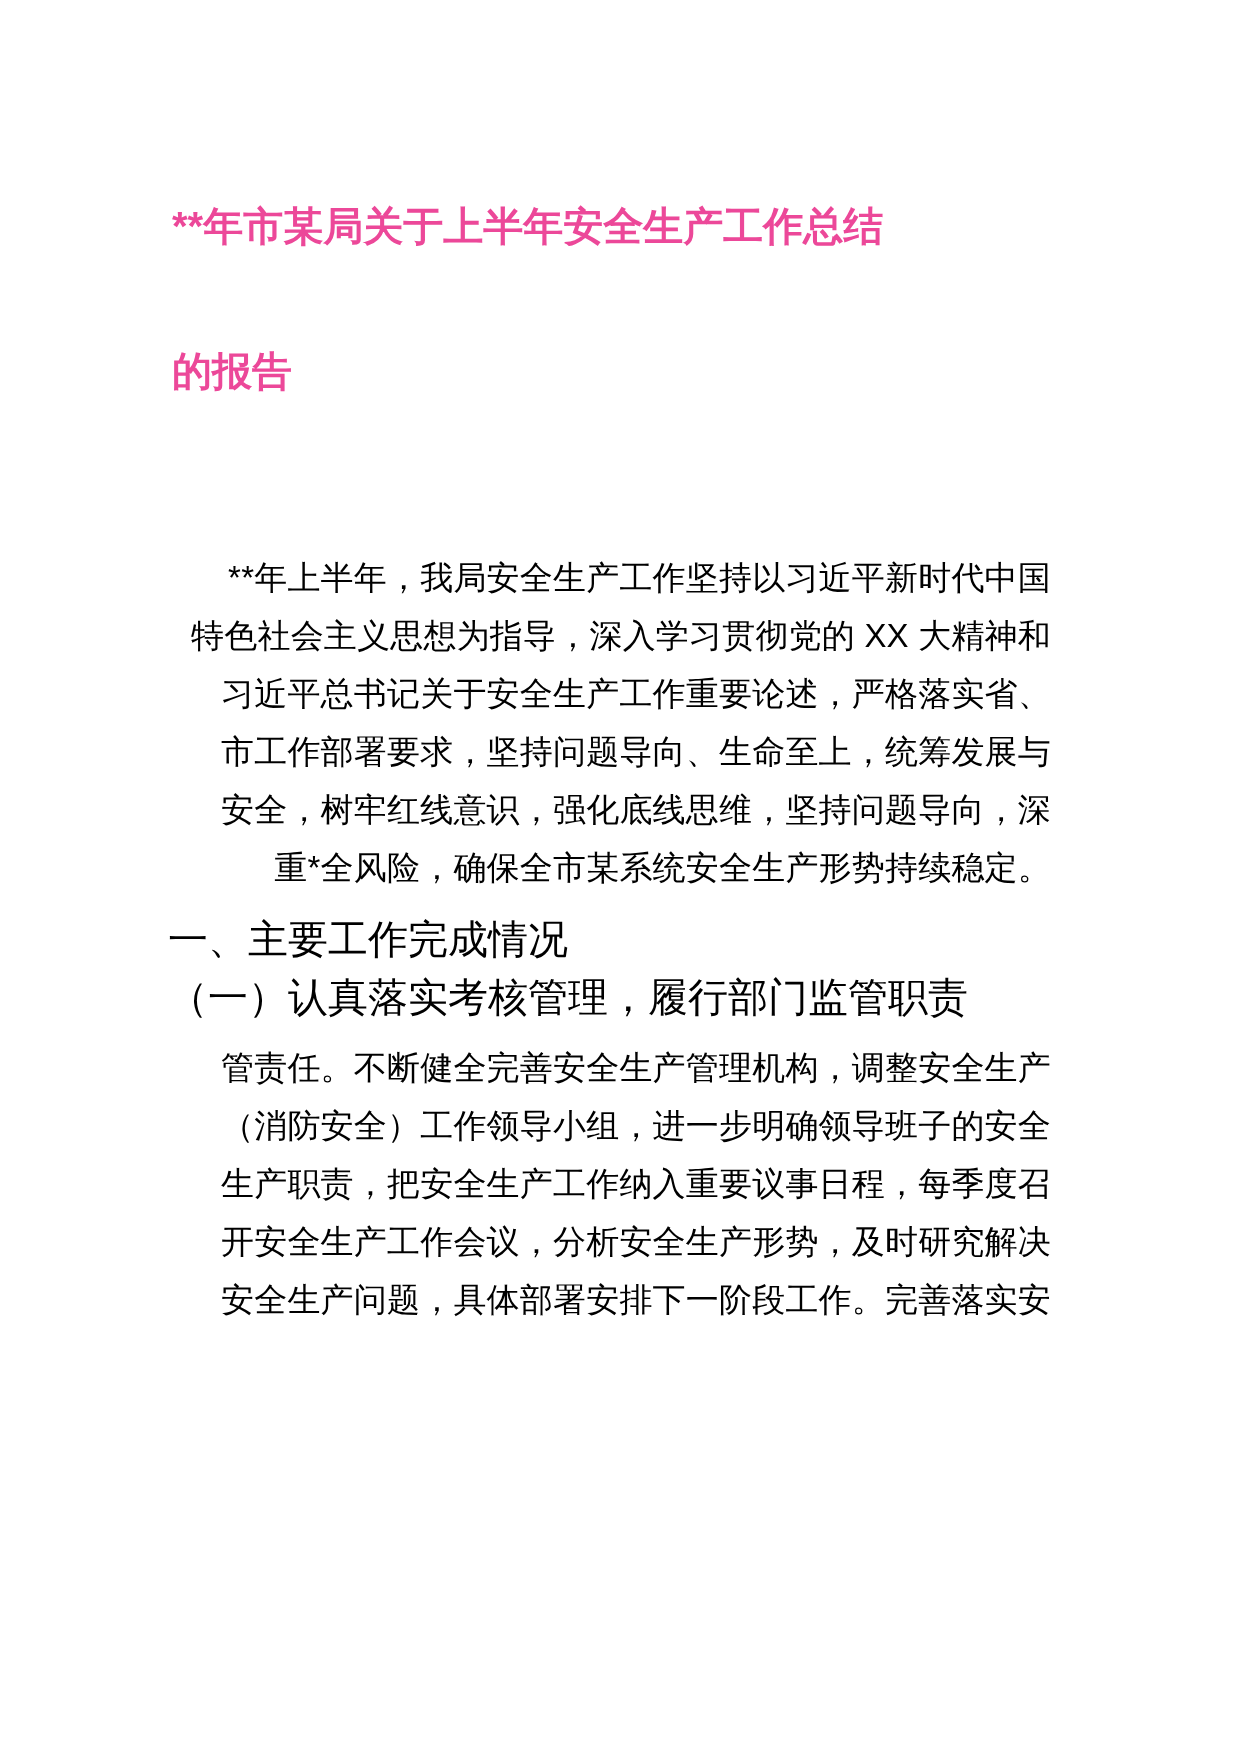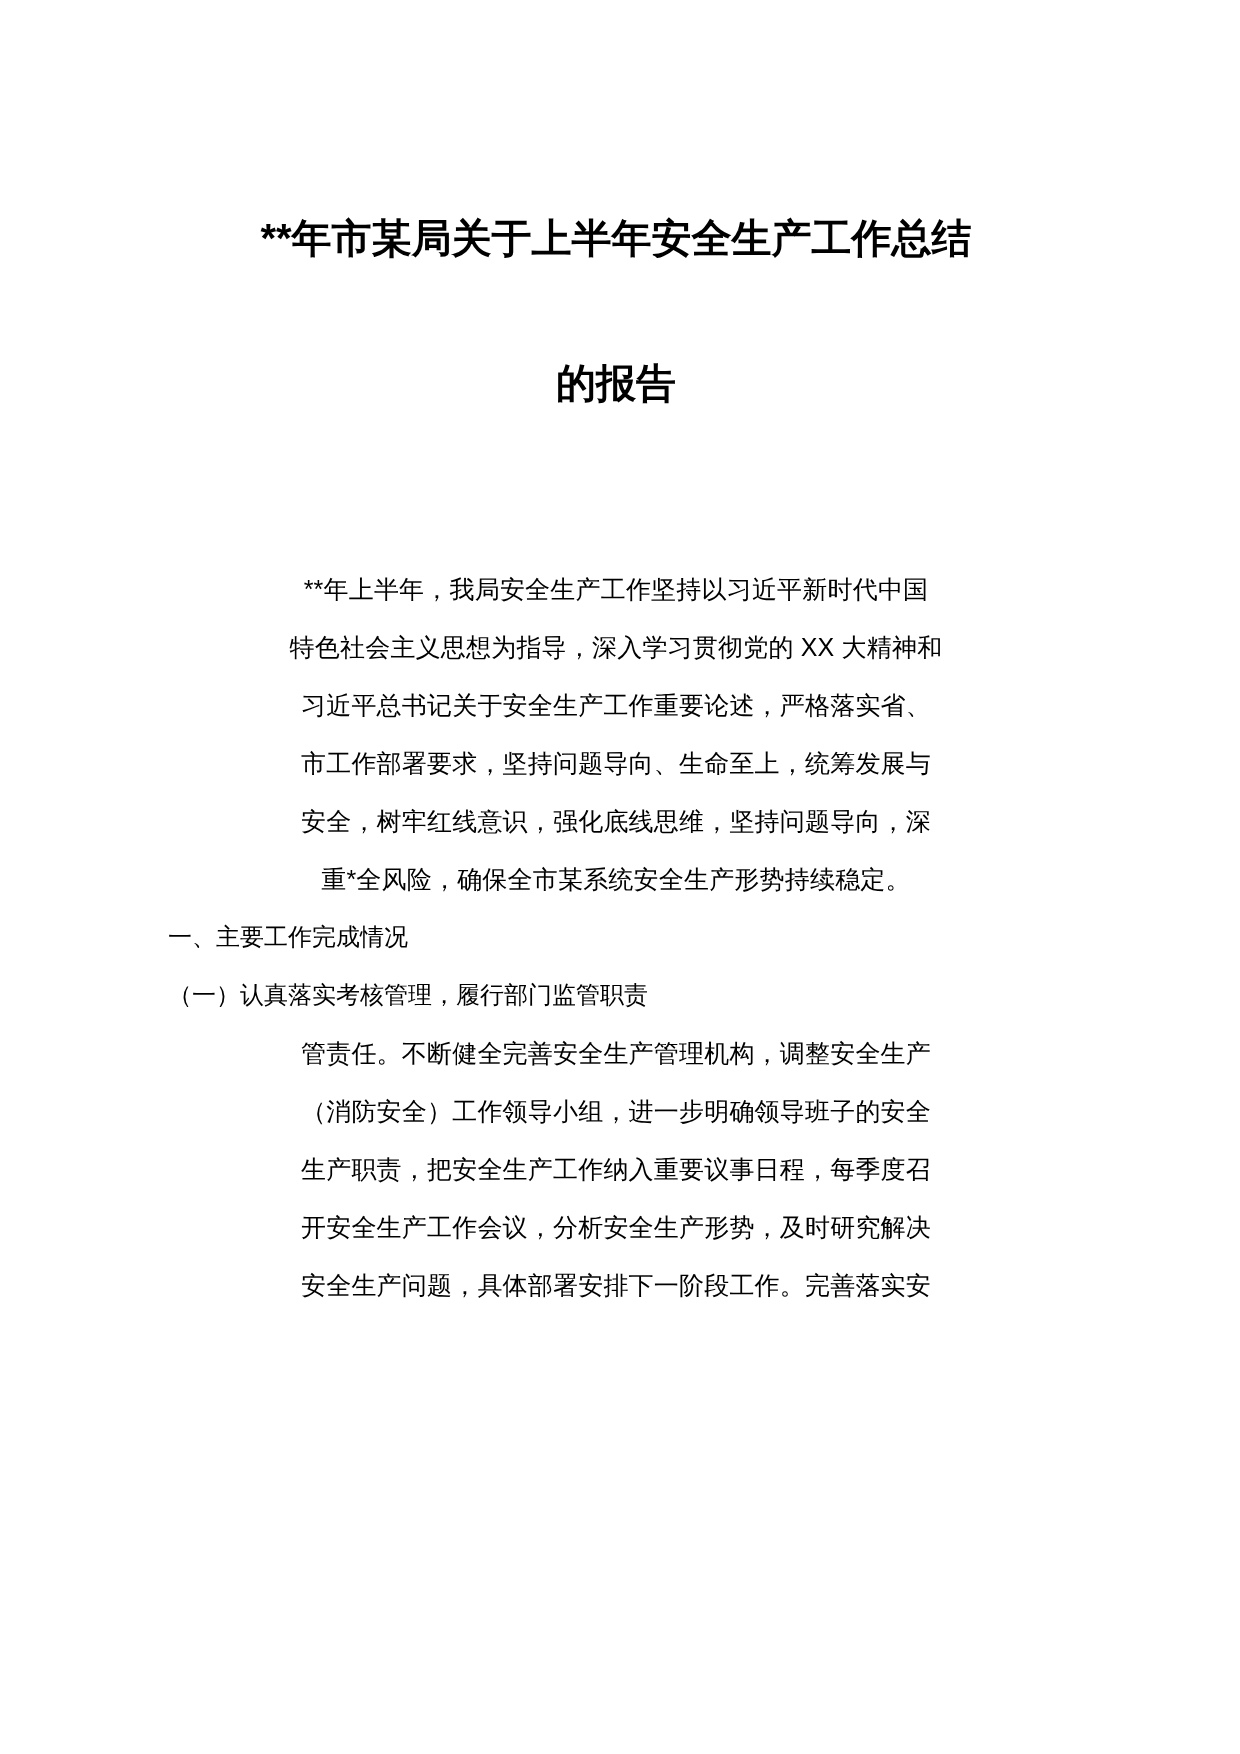--- a/index.html
+++ b/index.html
@@ -19,58 +19,58 @@
     overflow: hidden;
     box-sizing: border-box;
   }
   .content {
     position: absolute;
     left: 168px;
     top: 0;
     width: 896px;
   }
   .doc-title {
-    margin: 16px;
+    margin: 4px;
     padding: 0;
     font-size: 40px;
     font-weight: bold;
     line-height: 145px;
-    text-align: center;
+    text-align: left;
     letter-spacing: 0px;
-    color: #000000;
+    color: #ec4899;
   }
   .title-line-1 {
     display: block;
     padding-top: 150px;
     white-space: nowrap;
   }
   .title-line-2 {
     display: block;
   }
   .title-gap {
     height: 88px;
   }
   .para {
-    margin: 0;
+    margin: 13px;
     padding: 0;
-    font-size: 25px;
+    font-size: 33px;
     font-weight: normal;
     line-height: 58px;
-    text-align: center;
+    text-align: right;
     color: #000000;
     letter-spacing: 0.2px;
   }
   .para .ln {
     display: block;
     white-space: nowrap;
   }
   .heading-line {
     margin: 0;
     padding: 0;
-    font-size: 24px;
+    font-size: 40px;
     font-weight: normal;
     line-height: 58px;
     color: #000000;
     white-space: nowrap;
   }
 </style>
 </head>
 <body>
 
 <div class="page">

